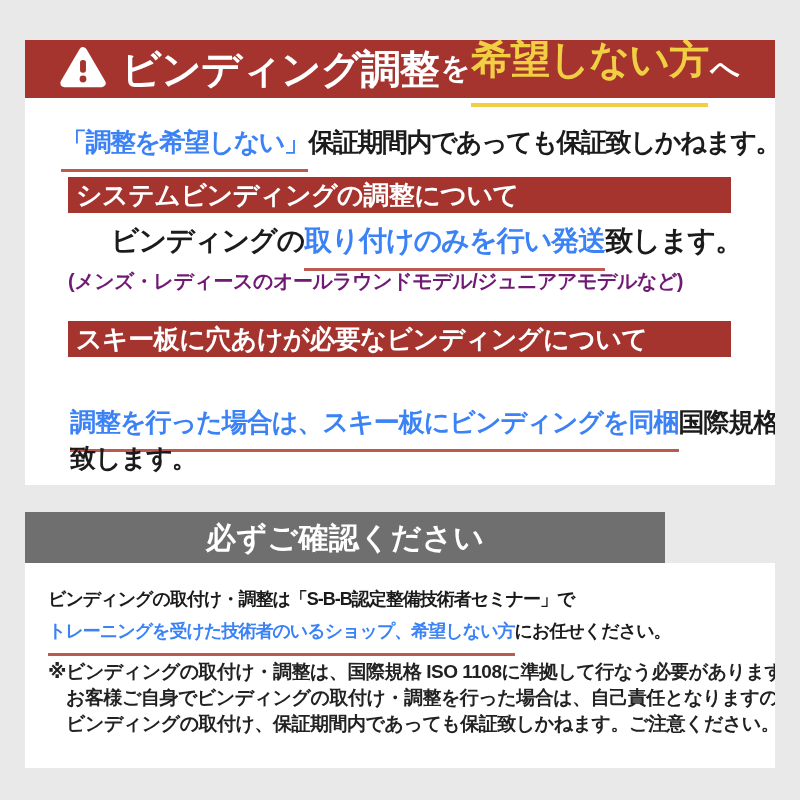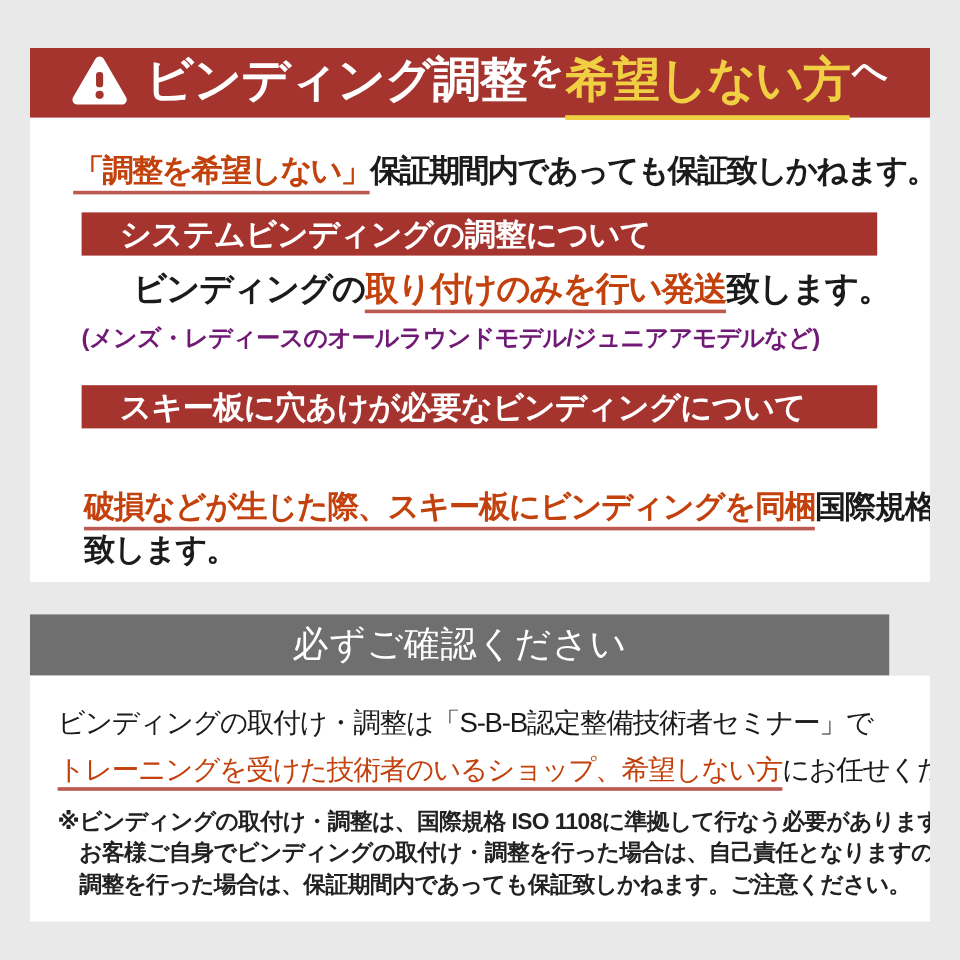--- a/index.html
+++ b/index.html
@@ -13,38 +13,38 @@
   .card{position:absolute;left:25px;width:750px;background:#ffffff;overflow:hidden;}
   .card1{top:40px;height:445px;}
   .card2{top:563px;height:205px;}
 
   
   .header-banner{
     height:58px;background:#a5342f;
     display:flex;align-items:center;justify-content:center;gap:14px;
   }
   .warn-icon{display:flex;align-items:center;}
-  .title{display:flex;align-items:flex-start;white-space:nowrap;letter-spacing:-1px;}
+  .title{display:flex;align-items:center;white-space:nowrap;letter-spacing:-1px;}
   .t-big{color:#ffffff;font-size:40px;font-weight:900;}
   .t-small{color:#ffffff;font-size:29px;font-weight:900;padding:0 2px;}
-  .t-yellow{color:#f0d042;font-size:40px;font-weight:900;border-bottom:4px solid #f0d042;padding-bottom:2px;}
+  .t-yellow{color:#f0d042;font-size:40px;font-weight:900;border-bottom:4px solid #f0d042;padding-bottom:16px;}
 
   
   .intro-line{
     margin:27px 0 0 36px;
     font-size:26px;font-weight:bold;color:#1b1b1b;
     letter-spacing:-1.5px;white-space:nowrap;
   }
-  .red-u{color:#c2410c;border-bottom:3px solid #bc5a52;padding-bottom:2px;}
+  .red-u{color:#3b82f6;border-bottom:3px solid #bc5a52;padding-bottom:12px;}
 
   
   .sec-banner{
     margin:17px 0 0 43px;width:663px;height:36px;box-sizing:border-box;
     background:#a5342f;color:#ffffff;
-    font-size:26px;font-weight:900;line-height:36px;padding-left:32px;
+    font-size:26px;font-weight:900;line-height:36px;padding-left:8px;
     letter-spacing:-0.5px;white-space:nowrap;overflow:hidden;
   }
   .sec-banner.second{margin-top:26px;}
 
   
   .body-line{
     margin:9px 0 0 53px;
     font-size:28px;font-weight:bold;color:#1b1b1b;
     letter-spacing:-1px;white-space:nowrap;text-align:center;
   }
@@ -54,30 +54,30 @@
     letter-spacing:-1px;line-height:36px;white-space:nowrap;
   }
   .small-note{
     margin:8px 0 0 43px;
     font-size:20px;font-weight:600;color:#701a75;
     letter-spacing:-0.5px;white-space:nowrap;
   }
 
   
   .gray-banner{
-    position:absolute;left:25px;top:512px;width:716px;height:51px;
+    position:absolute;left:25px;top:512px;width:640px;height:51px;
     background:#6f6f6f;color:#ffffff;
-    font-size:30px;font-weight:400;line-height:51px;text-align:center;
+    font-size:30px;font-weight:700;line-height:51px;text-align:center;
     letter-spacing:0.5px;
   }
 
   
   .confirm-line{
     margin:24px 0 0 23px;
-    font-size:23px;font-weight:normal;color:#1b1b1b;
+    font-size:18px;font-weight:bold;color:#1b1b1b;
     letter-spacing:-1px;white-space:nowrap;
   }
   .confirm-line2{margin-top:8px;}
   .notes{margin:16px 0 0 23px;}
   .note-line{
     font-size:19px;font-weight:600;color:#222222;
     letter-spacing:-0.5px;line-height:26px;white-space:nowrap;
   }
   .note-line.indent{padding-left:18px;}
 </style>
@@ -112,34 +112,34 @@
 
     <div class="body-line">
       <span>ビンディングの</span><span class="red-u">取り付けのみを行い発送</span><span>致します。</span>
     </div>
     <div class="small-note">(メンズ・レディースのオールラウンドモデル/ジュニアアモデルなど)</div>
 
     <div class="sec-banner second">スキー板に穴あけが必要なビンディングについて</div>
 
     <div class="body-block">
       <br>
-      <span class="red-u">破損などが生じた際、スキー板にビンディングを同梱</span><span>国際規格</span><br>
+      <span class="red-u">調整を行った場合は、スキー板にビンディングを同梱</span><span>国際規格</span><br>
       <span>致します。</span>
     </div>
     <div class="small-note">(フリースタイル系の板やレーシングモデルなど)</div>
 
   </div>
 
   <div class="gray-banner">必ずご確認ください</div>
 
   <div class="card card2">
     <div class="confirm-line">ビンディングの取付け・調整は「S-B-B認定整備技術者セミナー」で</div>
     <div class="confirm-line confirm-line2">
       <span class="red-u">トレーニングを受けた技術者のいるショップ、希望しない方</span><span>にお任せください。</span>
     </div>
     <div class="notes">
       <div class="note-line">※ビンディングの取付け・調整は、国際規格 ISO 1108に準拠して行なう必要があります。</div>
       <div class="note-line indent">お客様ご自身でビンディングの取付け・調整を行った場合は、自己責任となりますので</div>
-      <div class="note-line indent">調整を行った場合は、保証期間内であっても保証致しかねます。ご注意ください。</div>
+      <div class="note-line indent">ビンディングの取付け、保証期間内であっても保証致しかねます。ご注意ください。</div>
     </div>
   </div>
 
 </div>
 
 </body></html>

